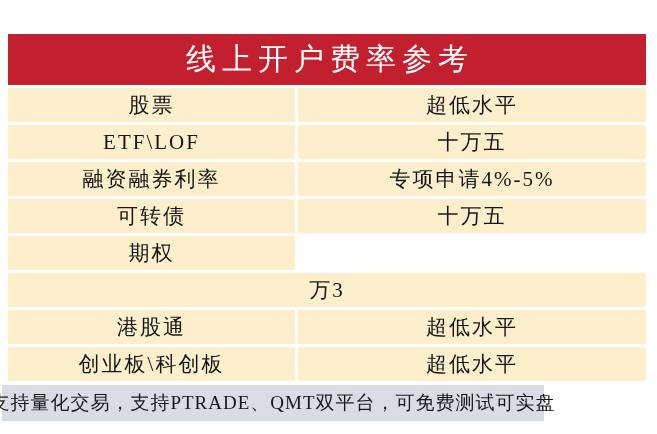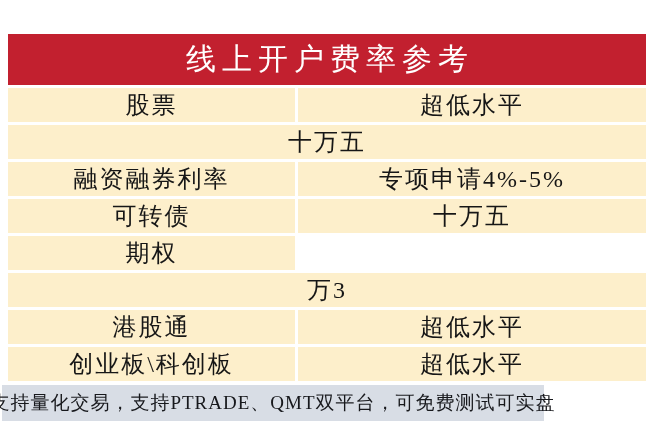--- a/index.html
+++ b/index.html
@@ -45,21 +45,21 @@
     gap: 3px;
     margin-top: 3px;
     height: 34px;
   }
   .cell {
     background: var(--color-row-cream, #fdefcb);
     display: flex;
     align-items: center;
     justify-content: center;
     color: #161616;
-    font-size: 24px;
+    font-size: 21px;
     letter-spacing: 2px;
     white-space: nowrap;
   }
   .cell.left  { width: 287px; }
   .cell.right { flex: 1; text-align: right; }
   .footer {
     margin-left: 2px;
     width: 542px;
   }
   .note {
@@ -87,20 +87,23 @@
   <div class="rows">
     <div class="row">
       <div class="cell left">
           <span>股票</span>
         </div>
       <div class="cell right">
           <span>超低水平</span>
         </div>
     </div>
     <div class="row">
+      <div class="cell left">
+          <span>ETF\LOF</span>
+        </div>
       <div class="cell right">
           <span>十万五</span>
         </div>
     </div>
     <div class="row">
       <div class="cell left">
           <span>融资融券利率</span>
         </div>
       <div class="cell right">
           <span>专项申请4%-5%</span>

